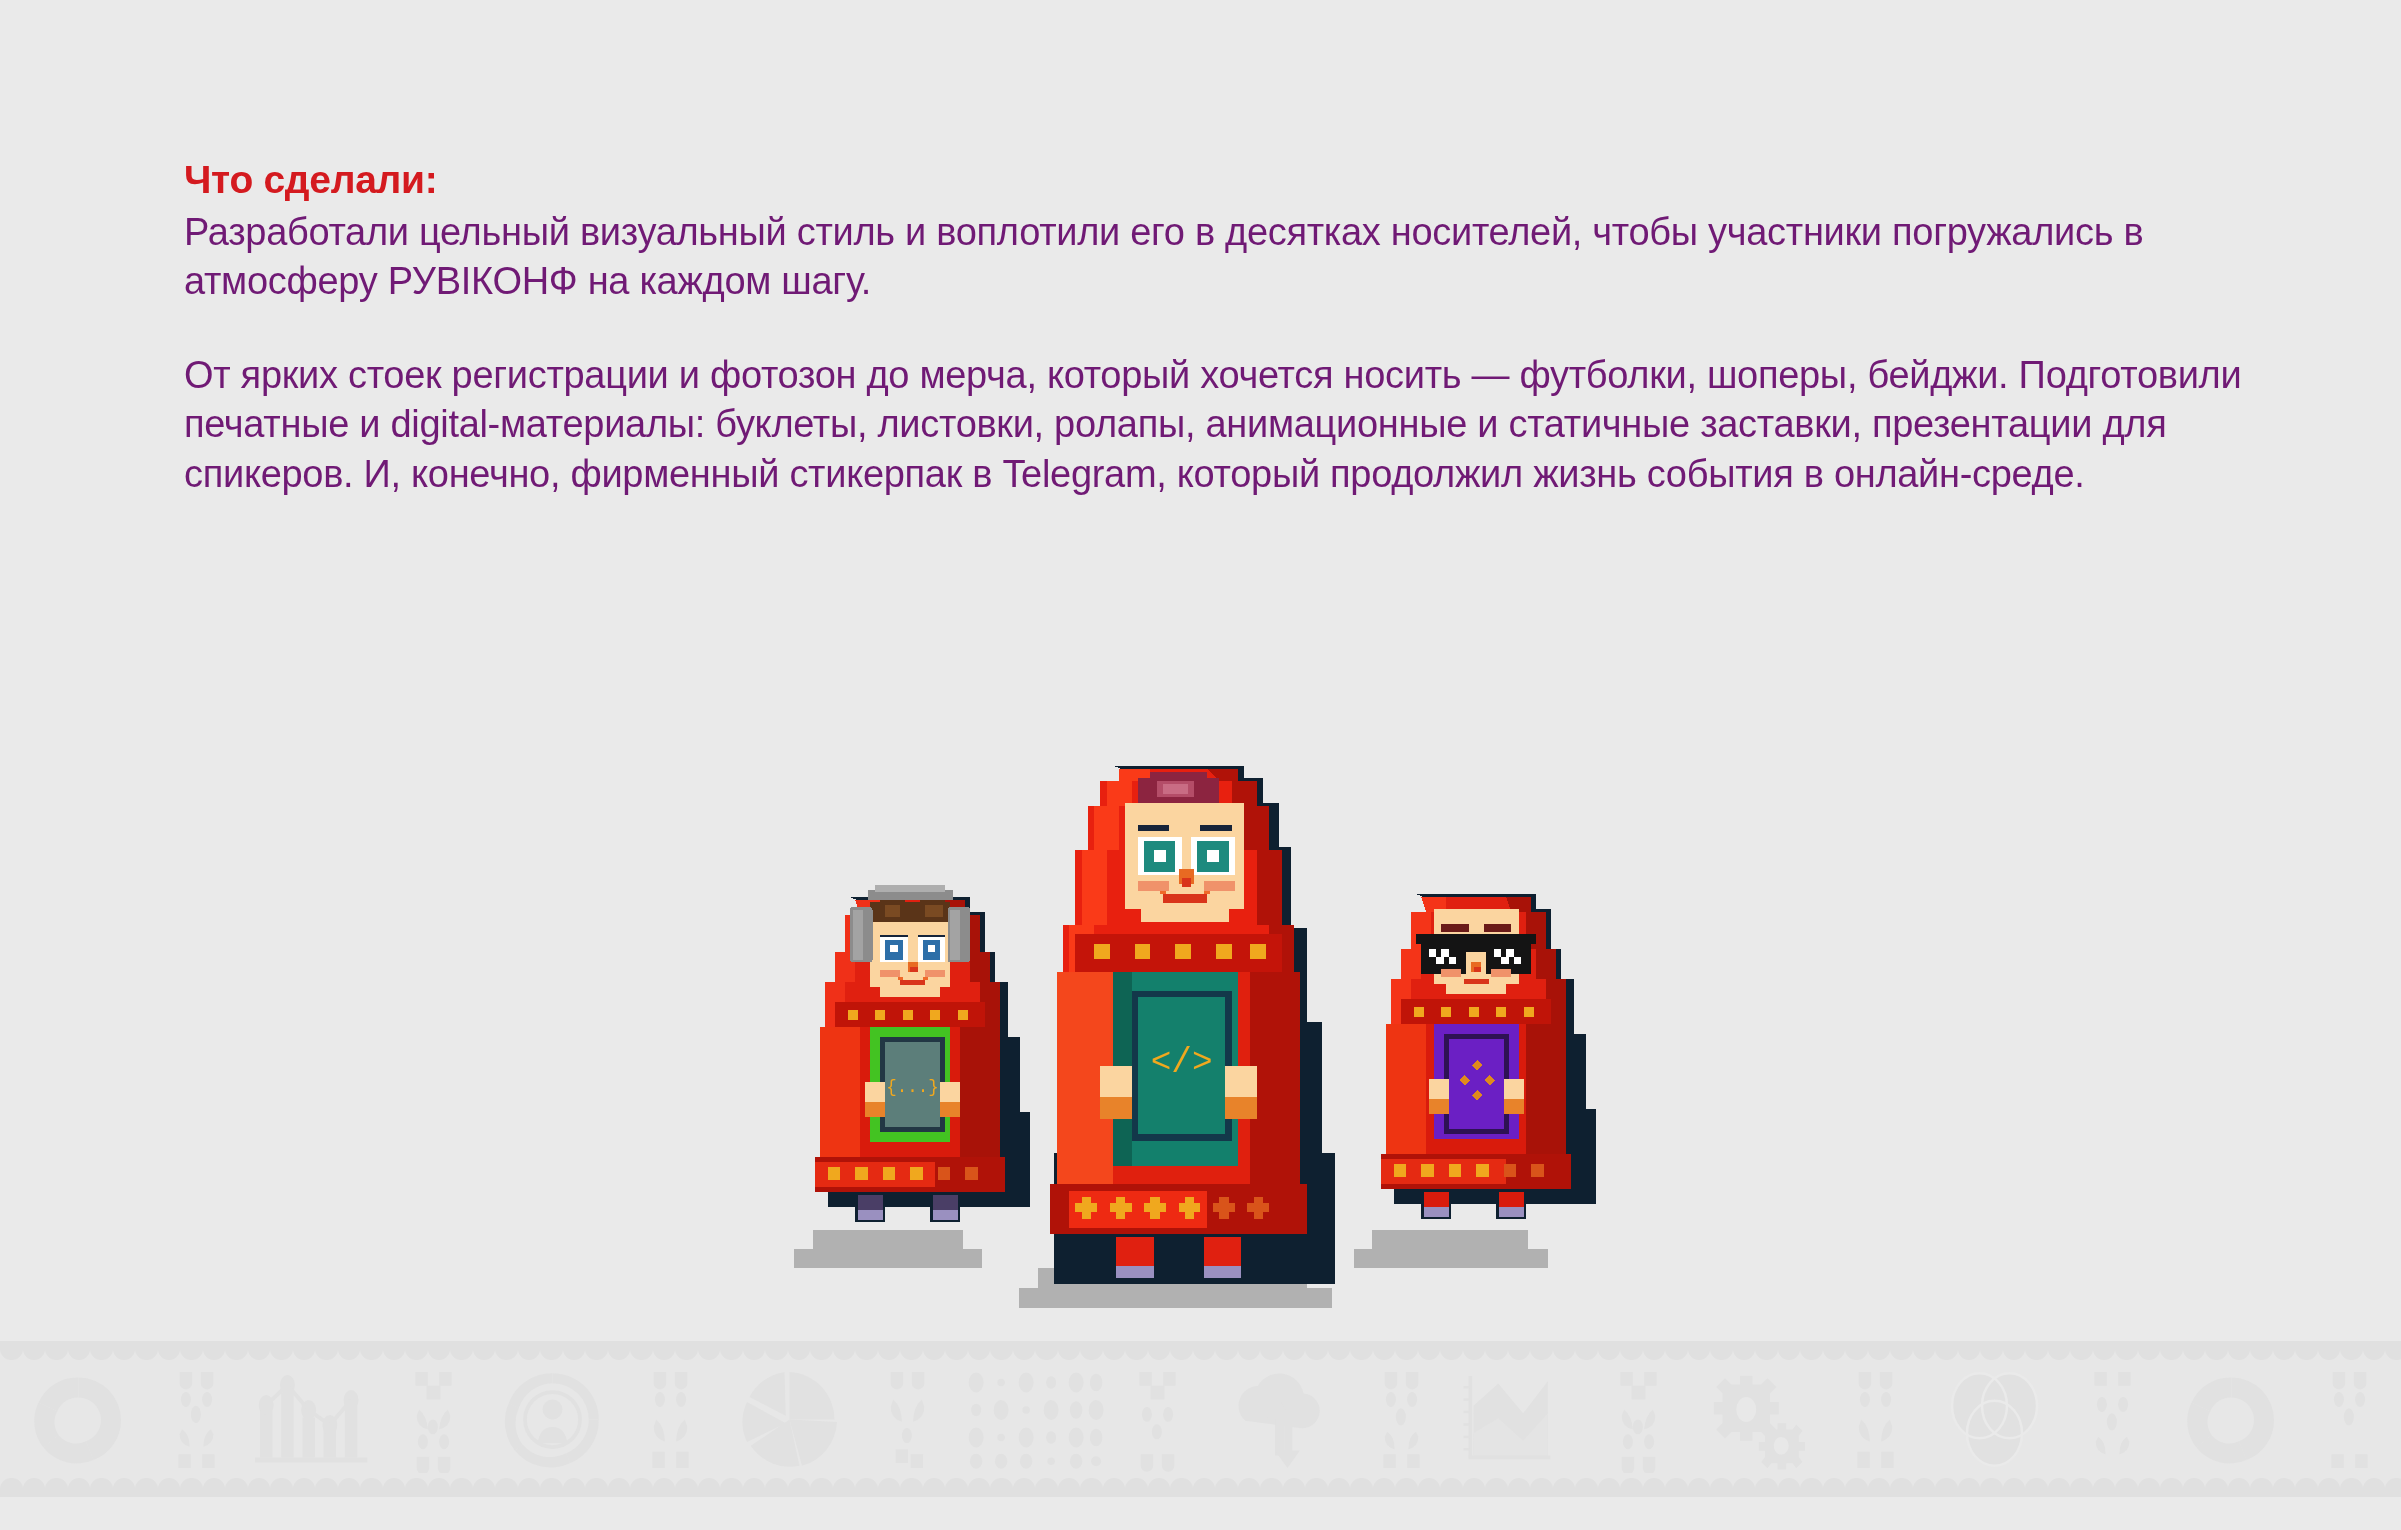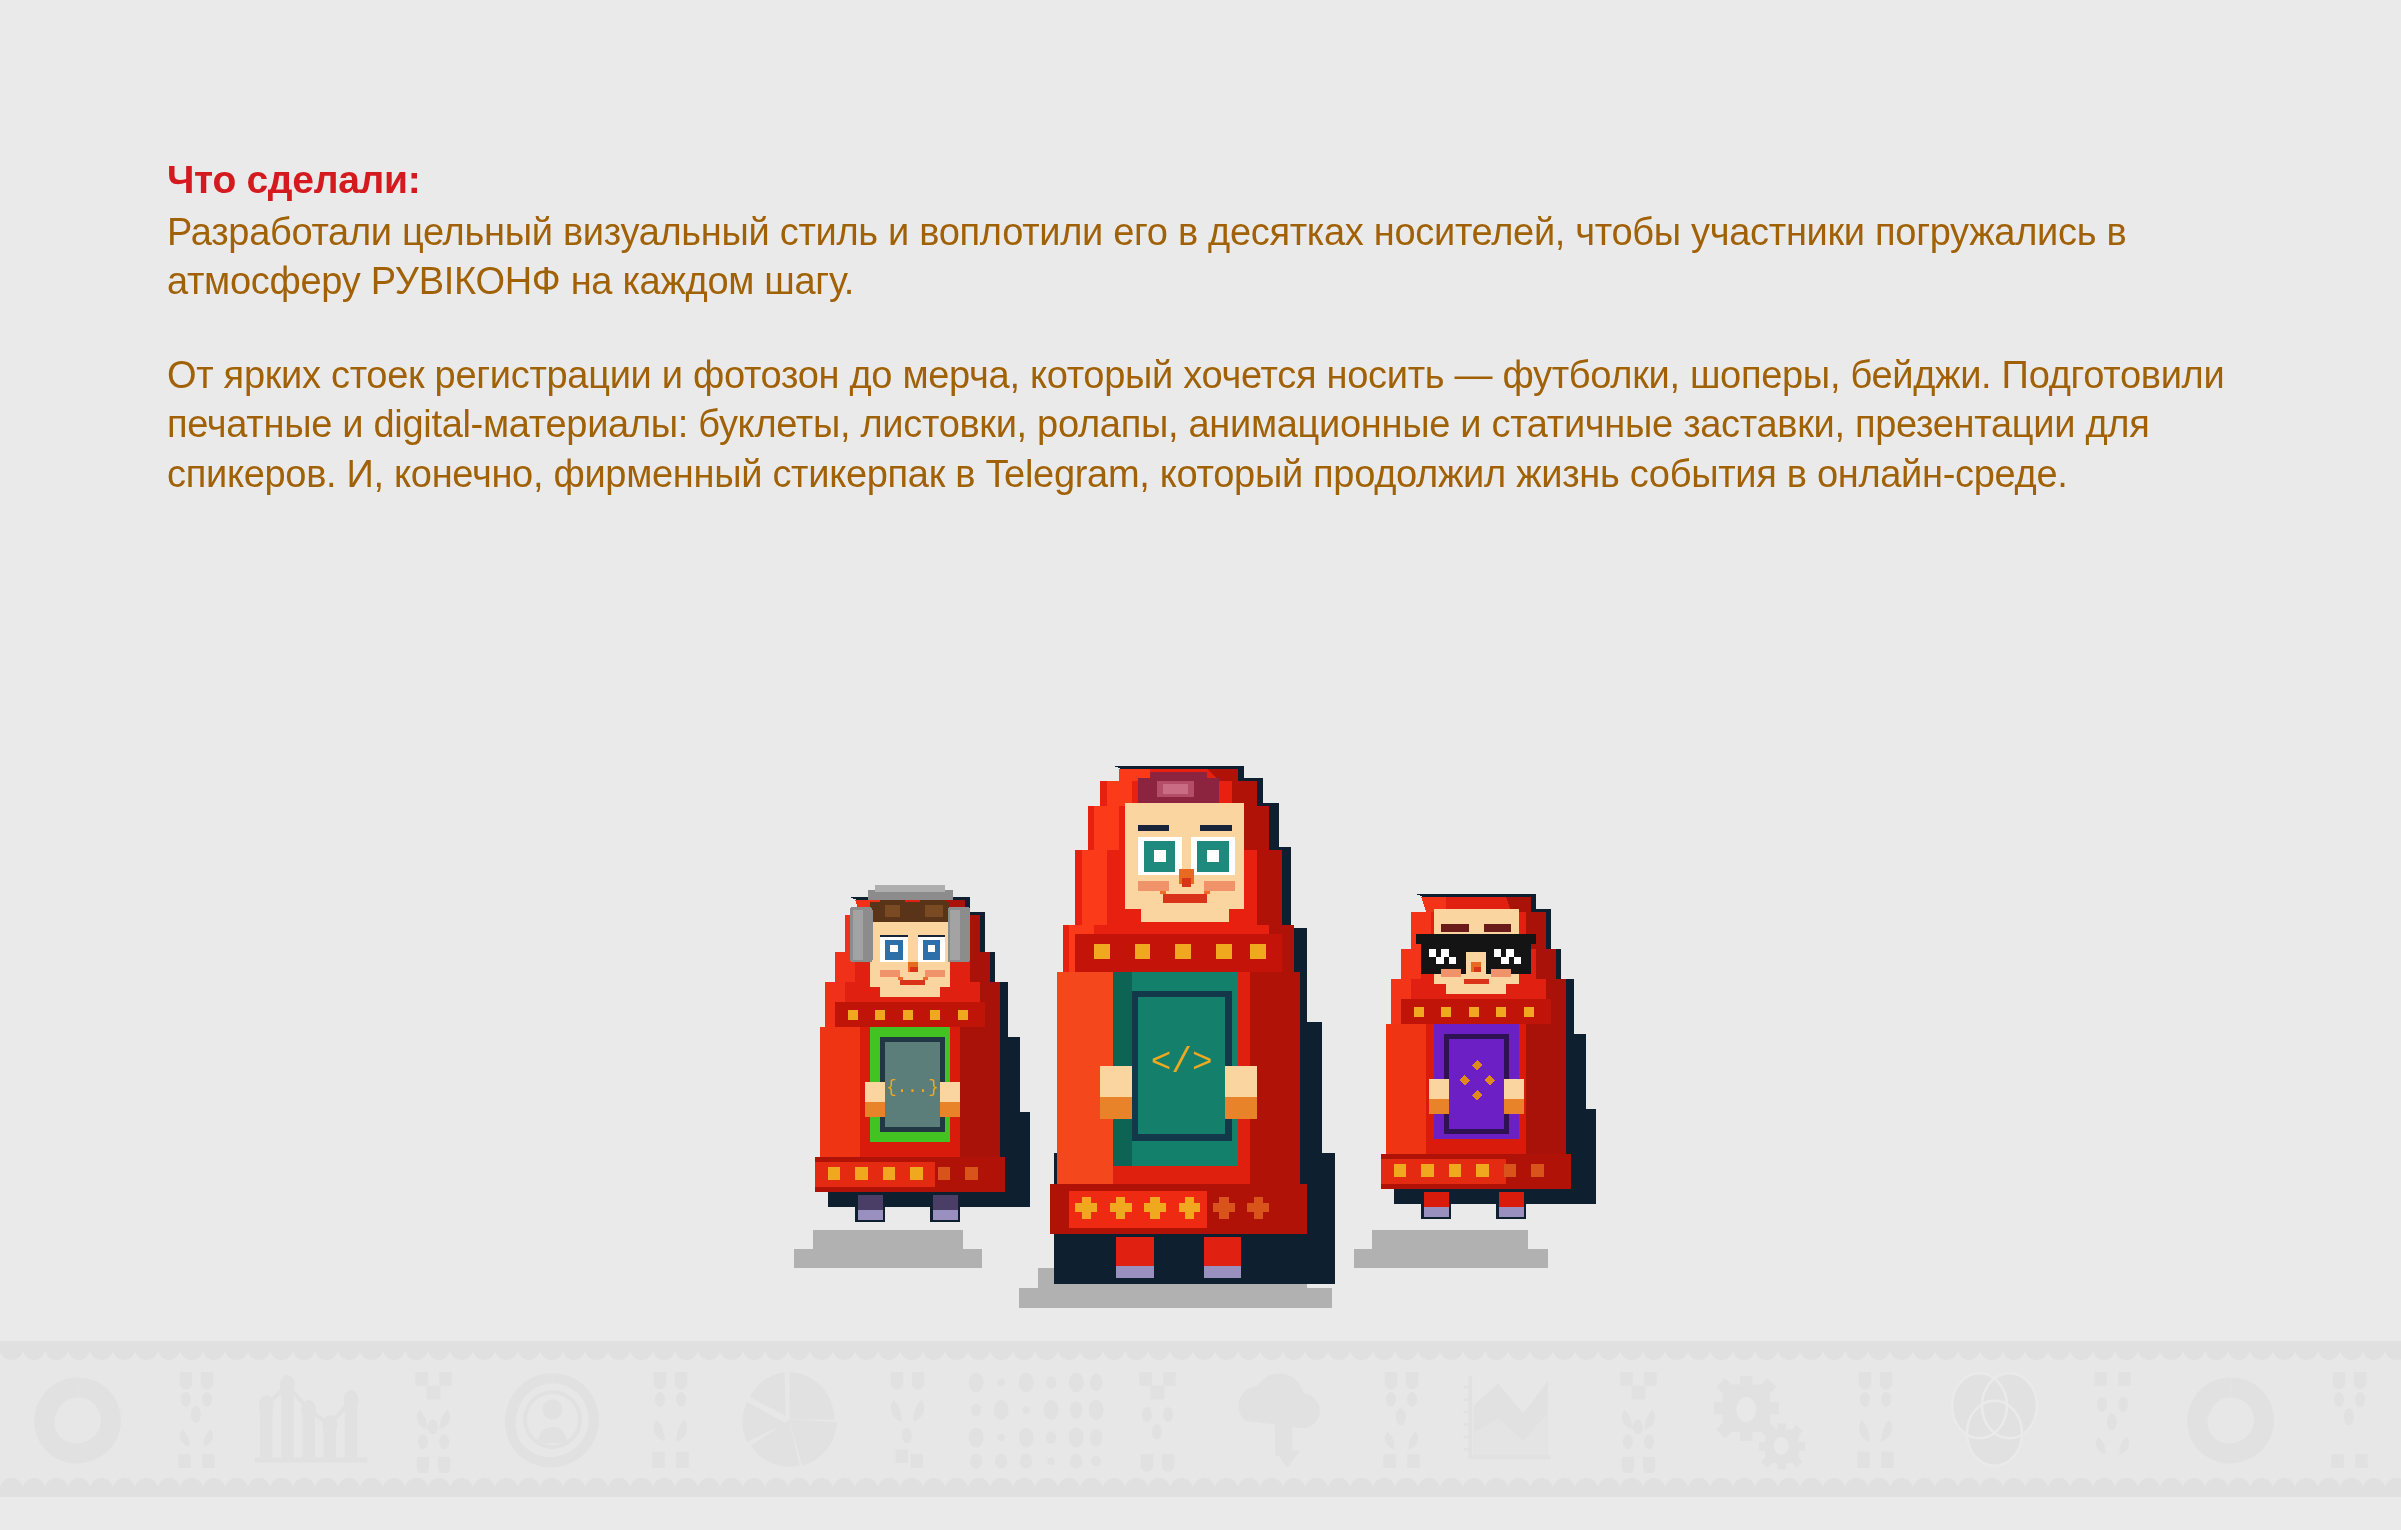--- a/index.html
+++ b/index.html
@@ -6,32 +6,32 @@
   html,body{ background:#EAEAEA; }
   body{
     width:2401px; height:1530px;
     font-family:"Liberation Sans", sans-serif;
     position:relative; overflow:hidden;
     -webkit-font-smoothing:antialiased;
   }
 
   
   #text-block{
-    position:absolute; left:167px; top:158px; width:2089px;
+    position:absolute; left:184px; top:158px; width:2089px;
   }
   #heading{
     color:#D41A1F;
     font-size:39px;
     font-weight:700;
     letter-spacing:-0.3px;
     line-height:1.12;
     margin-bottom:6.3px;
   }
   .para{
-    color:#a16207;
+    color:#701a75;
     font-size:38px;
     font-weight:400;
     line-height:1.30;
     letter-spacing:-0.3px;
     max-width:2070px;
   }
   #para-2{ margin-top:44px; }
 
   
   #illustration{

